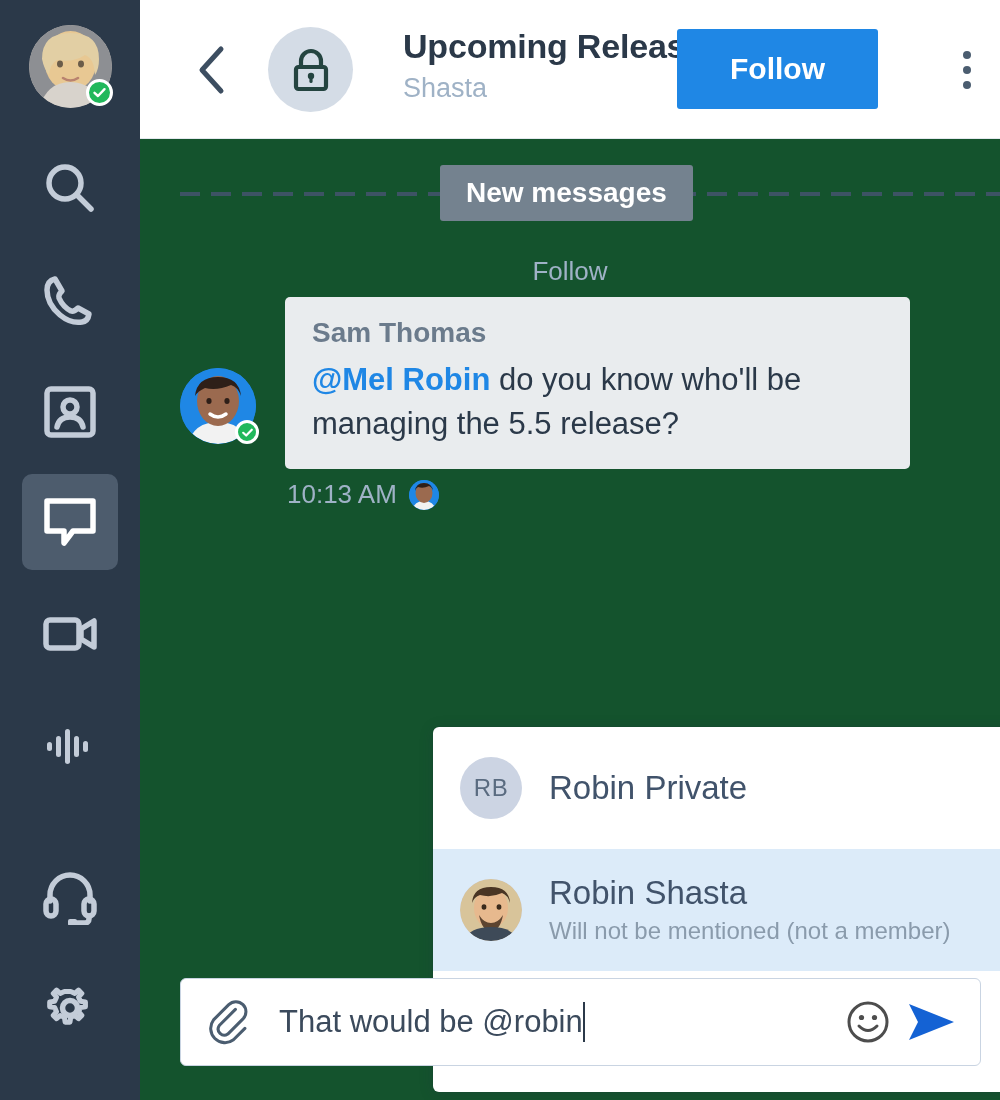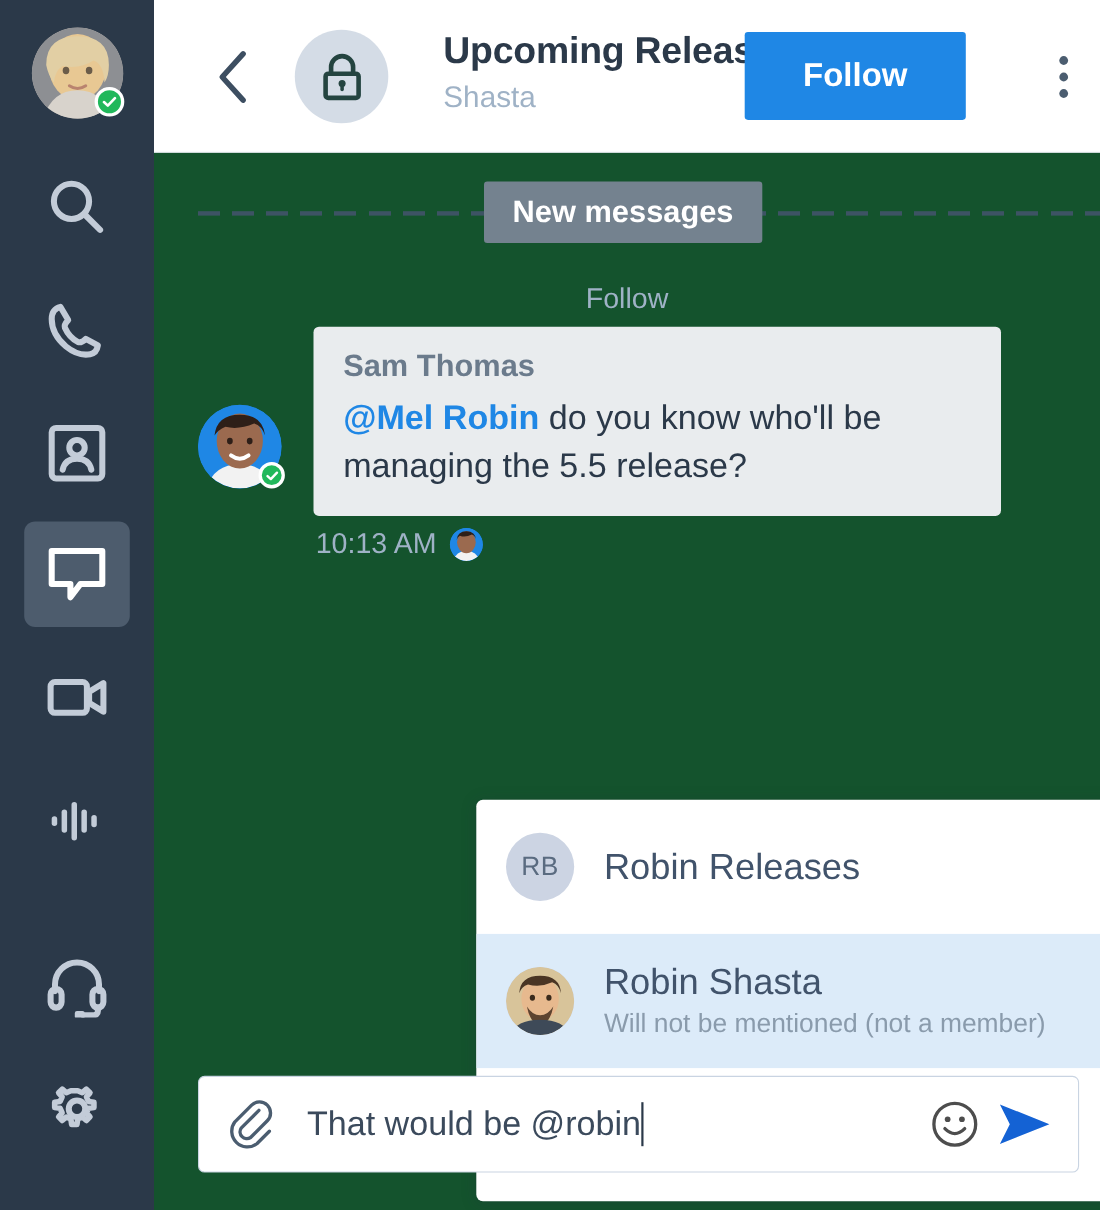--- a/index.html
+++ b/index.html
@@ -421,21 +421,21 @@
           </div>
         </div>
       </div>
 
       <div class="mention-dropdown">
         <div class="mention-list">
 
           <div class="mention-item">
             <div class="m-avatar">RB</div>
             <div class="m-text">
-              <div class="m-name">Robin Releases</div>
+              <div class="m-name">Robin Private</div>
             </div>
           </div>
 
           <div class="mention-item selected">
             <div class="m-avatar">
               <svg viewBox="0 0 62 62" aria-hidden="true">
                 <defs>
                     <clipPath id="c4">
                       <circle cx="31" cy="31" r="31"></circle>
                     </clipPath>

